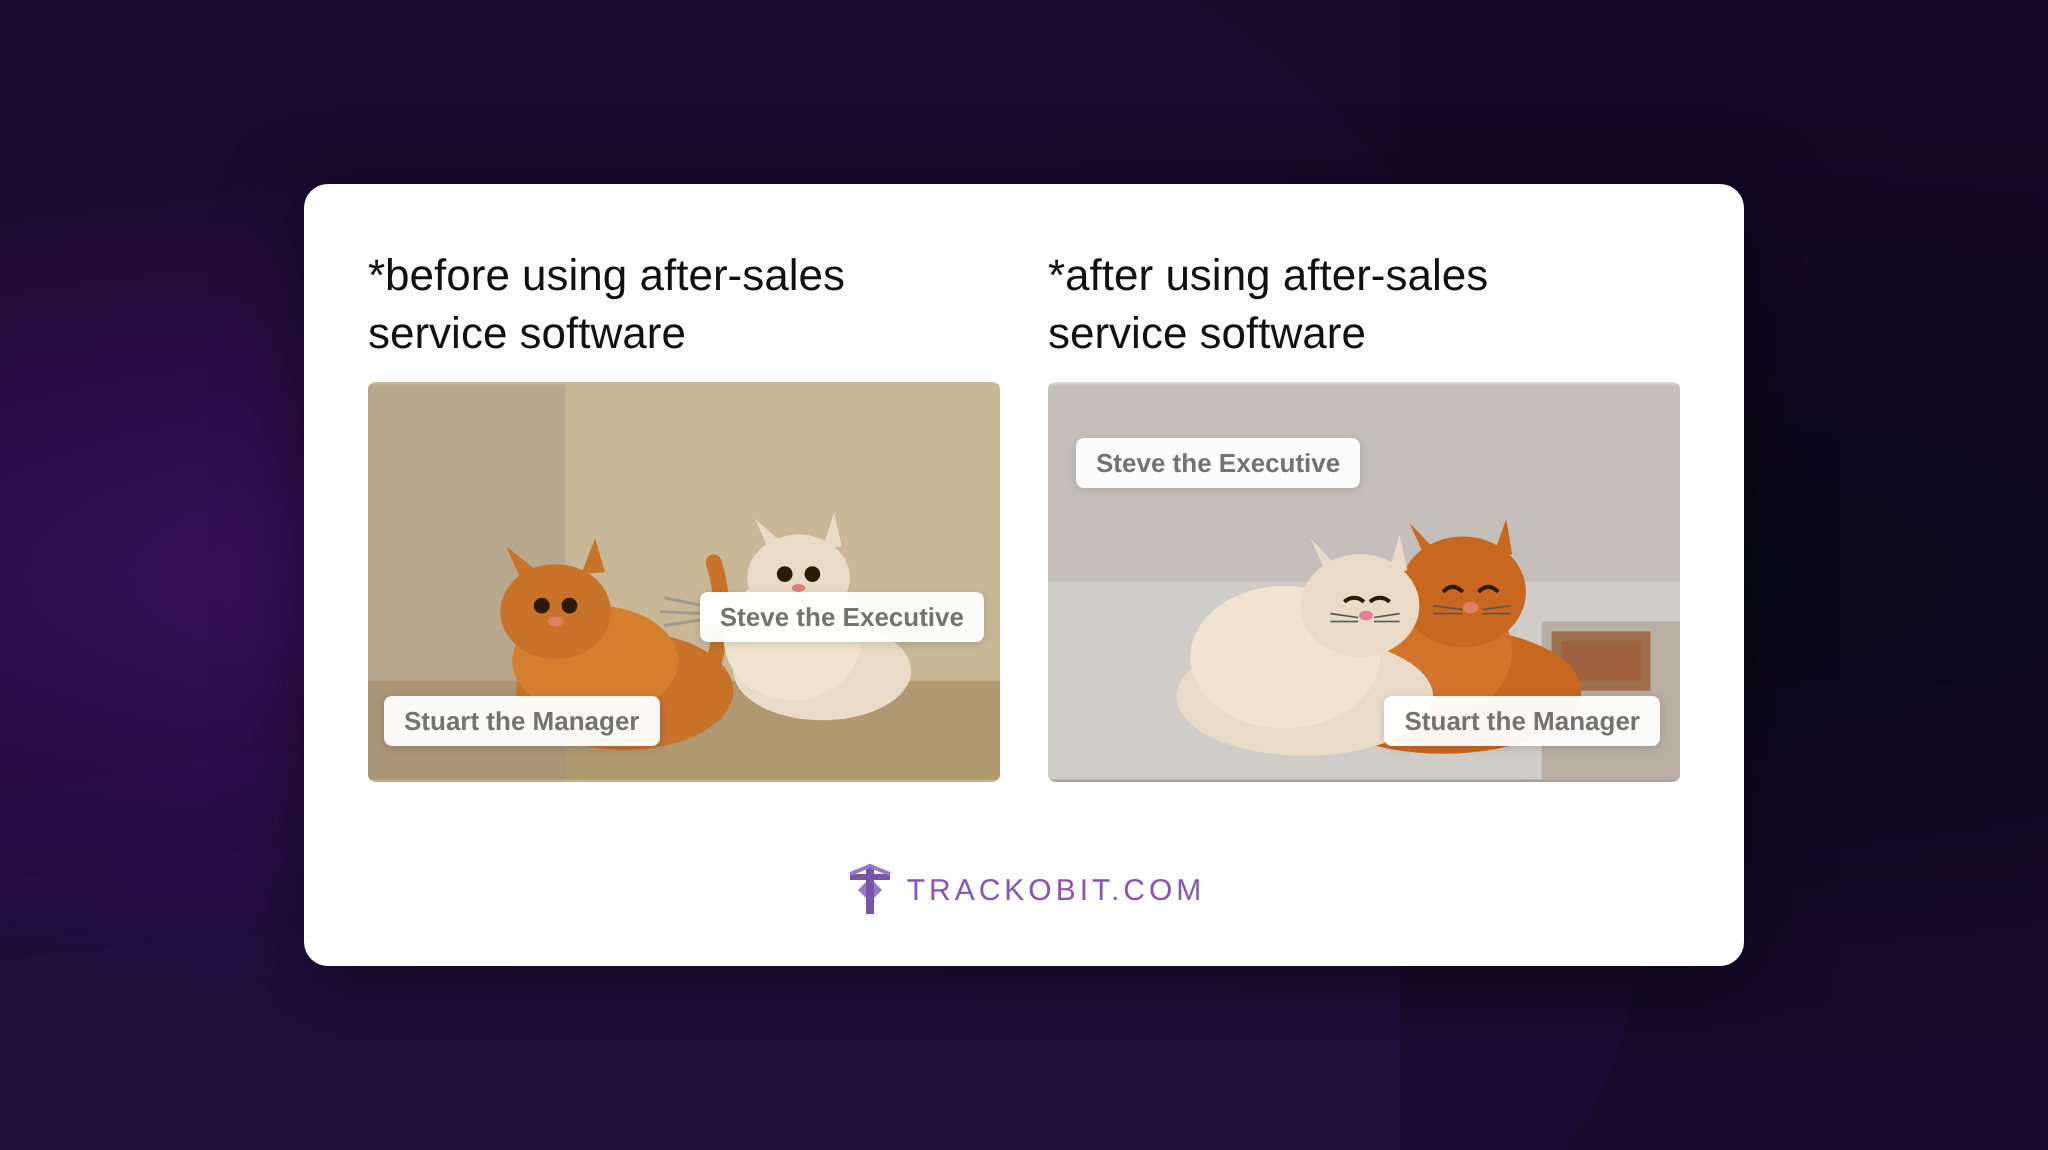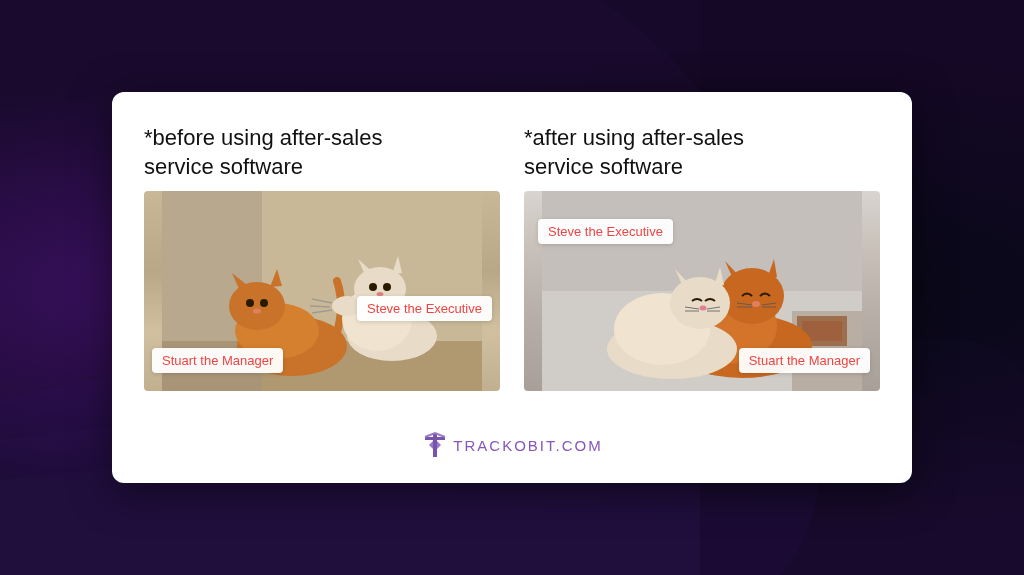--- a/index.html
+++ b/index.html
@@ -37,21 +37,21 @@
       height: 100%;
       opacity: 0.3;
     }
 
     .card {
       position: relative;
       z-index: 10;
       background: #ffffff;
       border-radius: 12px;
       padding: 32px 32px 24px 32px;
-      width: 800px;
+      width: 720px;
       box-shadow: 0 8px 40px rgba(0,0,0,0.5);
       display: flex;
       flex-direction: column;
       gap: 16px;
     }
 
     .panels {
       display: flex;
       gap: 24px;
     }
@@ -90,22 +90,22 @@
       background: linear-gradient(180deg, #d8d4d0 0%, #c8c0b8 30%, #b8b0a8 60%, #a8a098 100%);
       position: relative;
     }
 
     .label-tag {
       position: absolute;
       background: rgba(255,255,255,0.95);
       border-radius: 4px;
       padding: 5px 10px;
       font-size: 13px;
-      font-weight: 400;
-      color: #ef4444;
+      font-weight: 700;
+      color: #737373;
       white-space: nowrap;
       box-shadow: 0 1px 4px rgba(0,0,0,0.15);
     }
 
     .footer {
       display: flex;
       justify-content: center;
       align-items: center;
       margin-top: 24px;
     }

